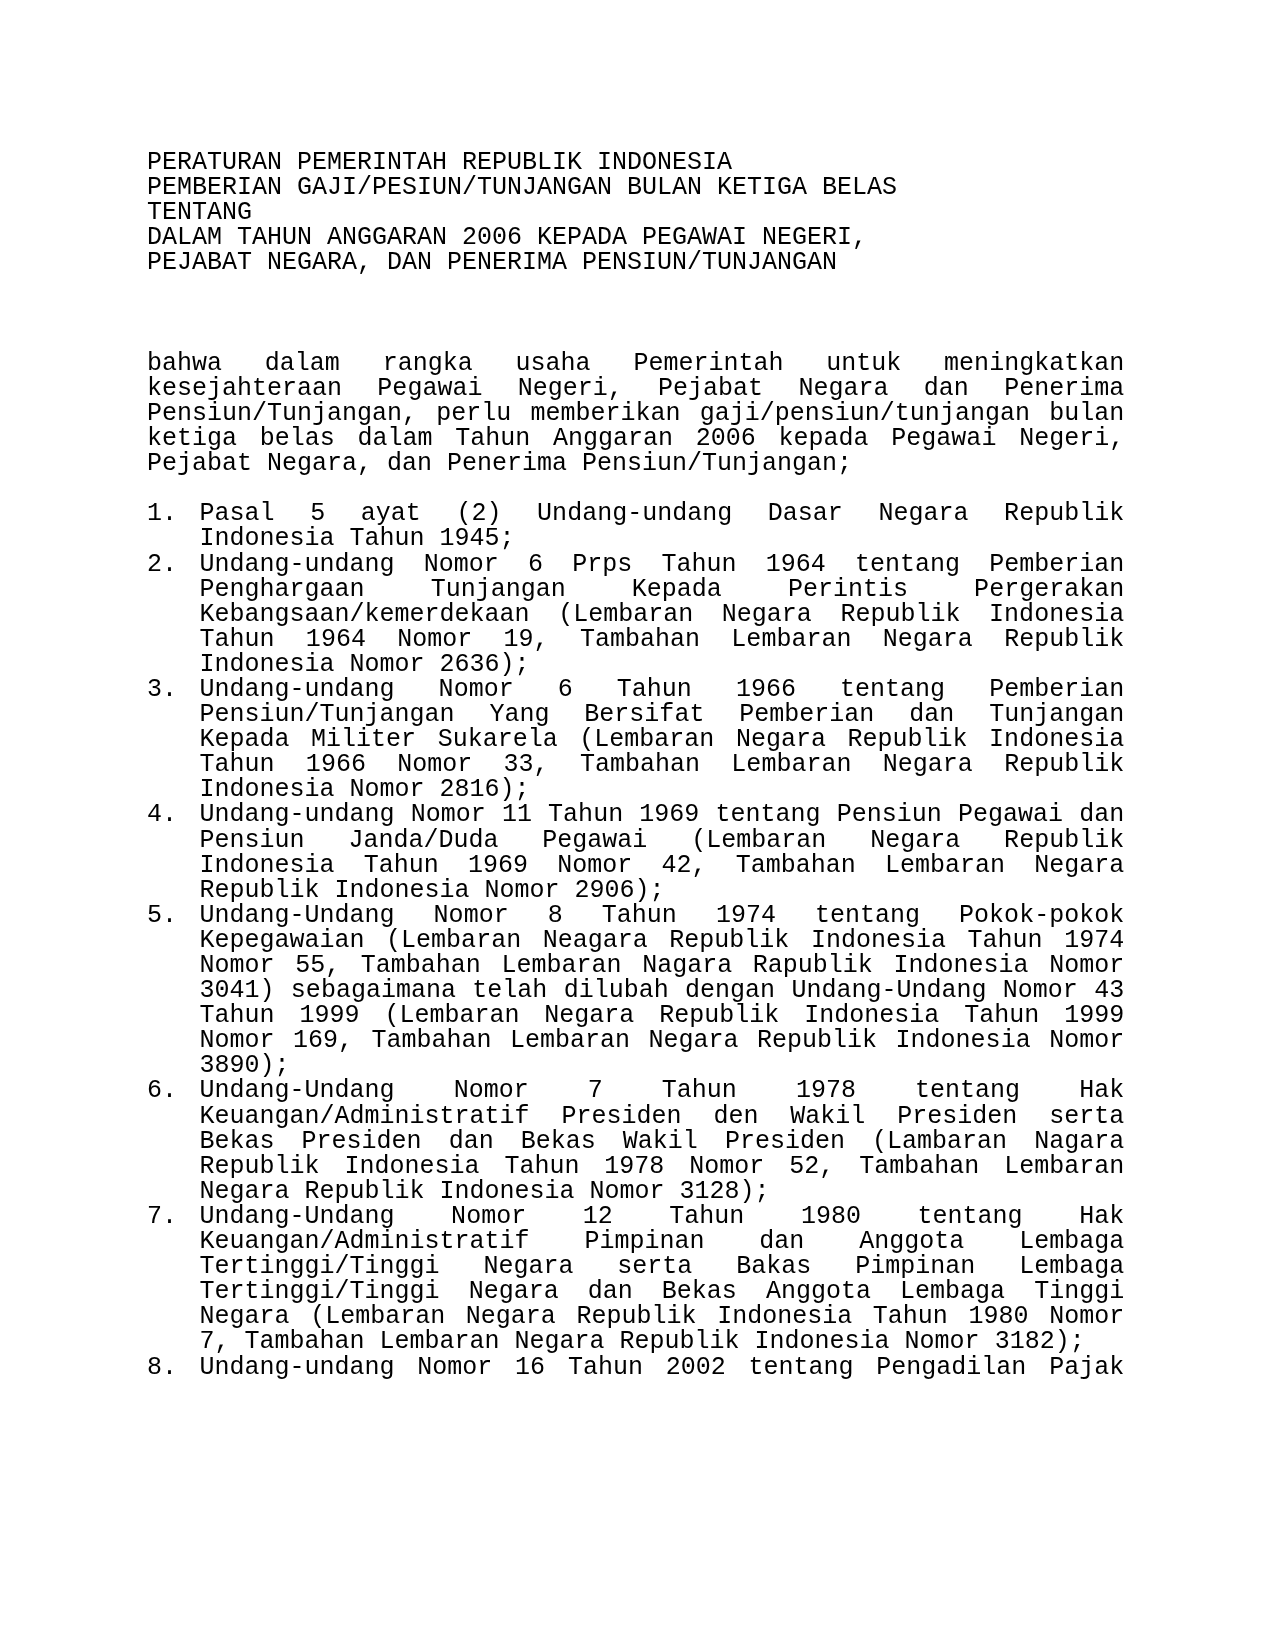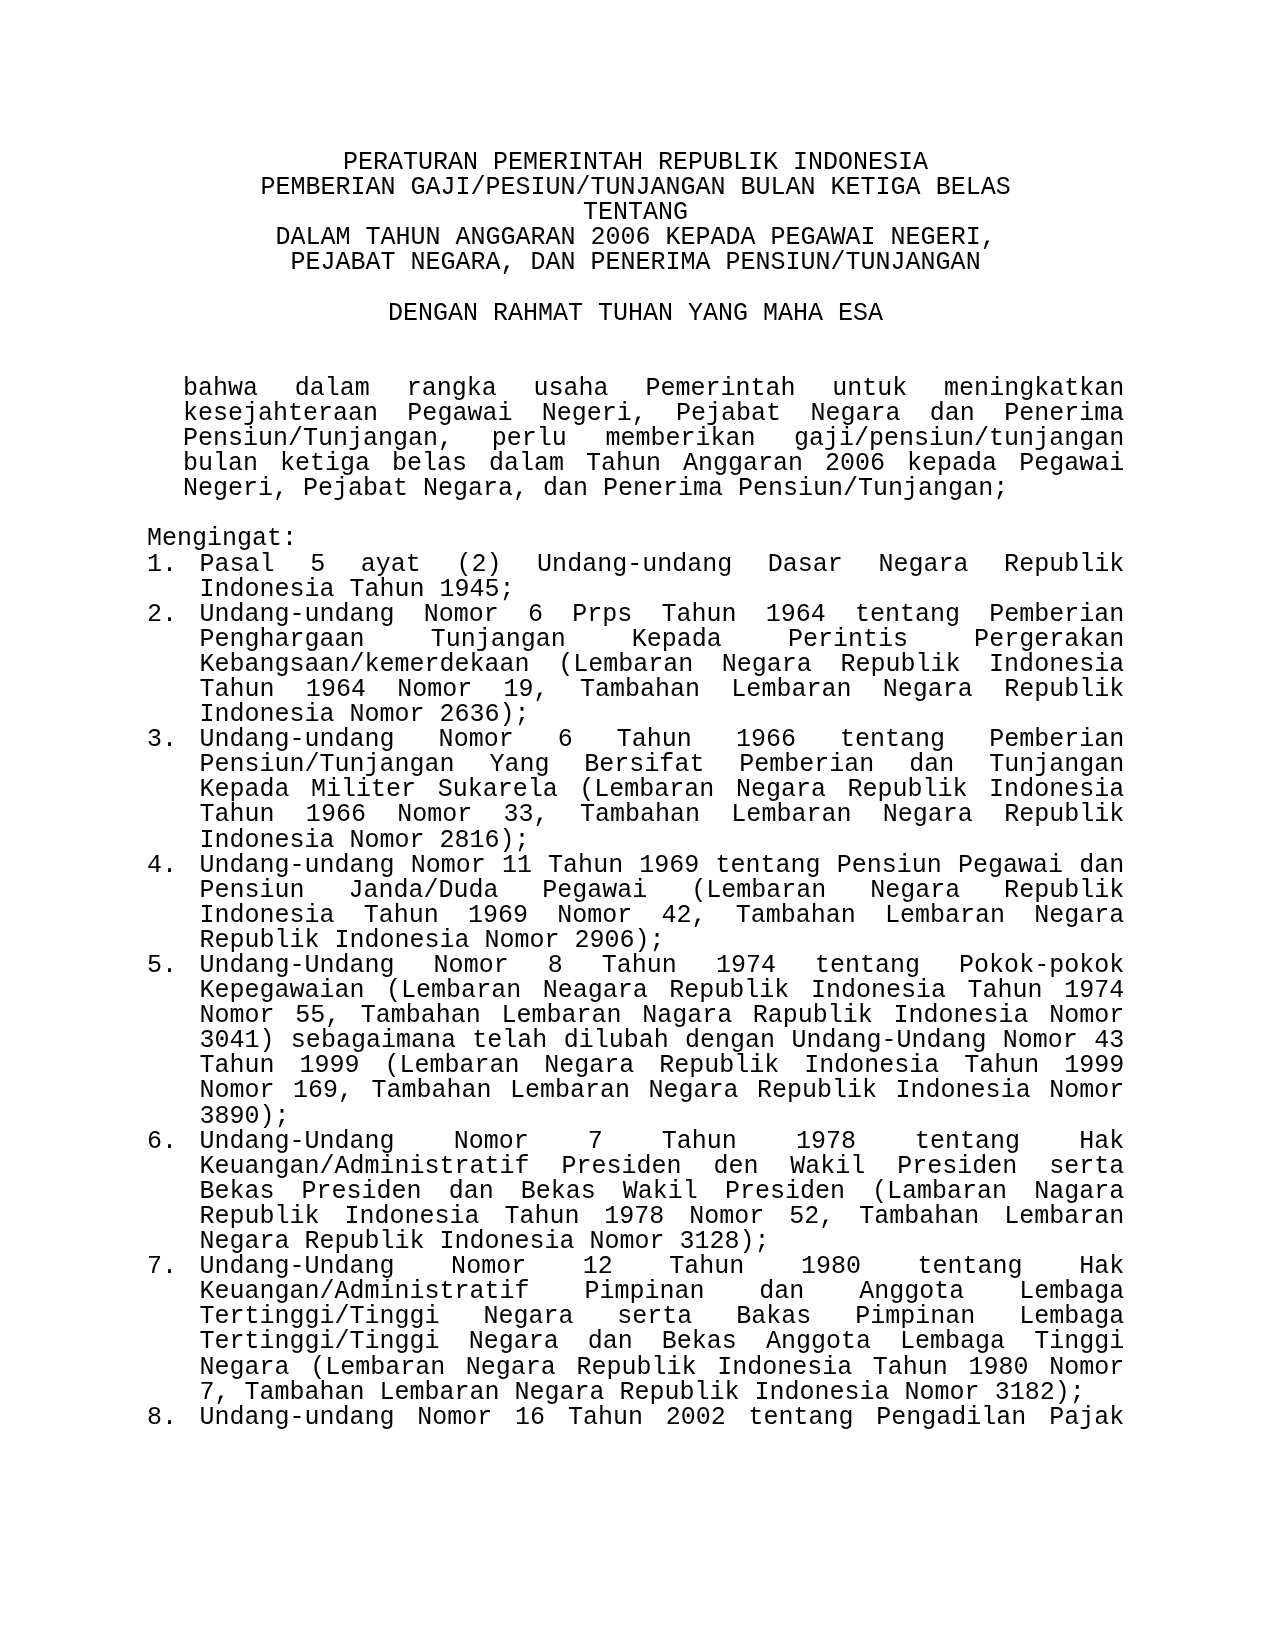--- a/index.html
+++ b/index.html
@@ -19,22 +19,22 @@
     line-height: 25.1px;
     padding: 150px 0 0 147px;
     overflow: hidden;
   }
   .content {
     width: calc(65ch + 2px);
     word-break: normal;
     overflow-wrap: normal;
     hyphens: none;
   }
-  .center { text-align: center; }
-  .justify { text-align: justify; margin-left: 36px; }
+  .center { }
+  .justify { text-align: justify; }
   .spacer { height: 25.1px; }
   .li {
     position: relative;
     padding-left: 3.5ch;
     text-align: justify;
   }
   .li .num {
     position: absolute;
     left: 0;
     top: 0;
@@ -50,32 +50,30 @@
     <div class="center">
       <div>PERATURAN PEMERINTAH REPUBLIK INDONESIA</div>
       <div>PEMBERIAN GAJI⁠/⁠PESIUN⁠/⁠TUNJANGAN BULAN KETIGA BELAS</div>
       <div>TENTANG</div>
       <div>DALAM TAHUN ANGGARAN 2006 KEPADA PEGAWAI NEGERI,</div>
       <div>PEJABAT NEGARA, DAN PENERIMA PENSIUN⁠/⁠TUNJANGAN</div>
     </div>
 
     <div class="spacer"></div>
 
-    <div class="center">DENGAN RAHMAT TUHAN YANG MAHA ESA</div>
 
     <div class="spacer"></div>
 
 
     <div class="spacer"></div>
 
     <div class="justify">bahwa dalam rangka usaha Pemerintah untuk meningkatkan kesejahteraan Pegawai Negeri, Pejabat Negara dan Penerima Pensiun⁠/⁠Tunjangan, perlu memberikan gaji⁠/⁠pensiun⁠/⁠tunjangan bulan ketiga belas dalam Tahun Anggaran 2006 kepada Pegawai Negeri, Pejabat Negara, dan Penerima Pensiun⁠/⁠Tunjangan;</div>
 
     <div class="spacer"></div>
 
-    <div>Mengingat:</div>
 
     <div class="li">
       <span class="num">1.</span>
       <span>Pasal 5 ayat (2) Undang⁠-⁠undang Dasar Negara Republik Indonesia Tahun 1945;</span>
     </div>
 
     <div class="li">
       <span class="num">2.</span>
       <span>Undang⁠-⁠undang Nomor 6 Prps Tahun 1964 tentang Pemberian Penghargaan Tunjangan Kepada Perintis Pergerakan Kebangsaan⁠/⁠kemerdekaan (Lembaran Negara Republik Indonesia Tahun 1964 Nomor 19, Tambahan Lembaran Negara Republik Indonesia Nomor 2636);</span>
     </div>

